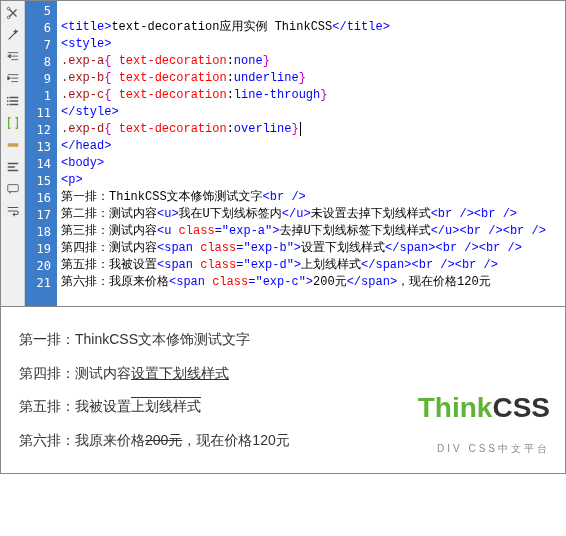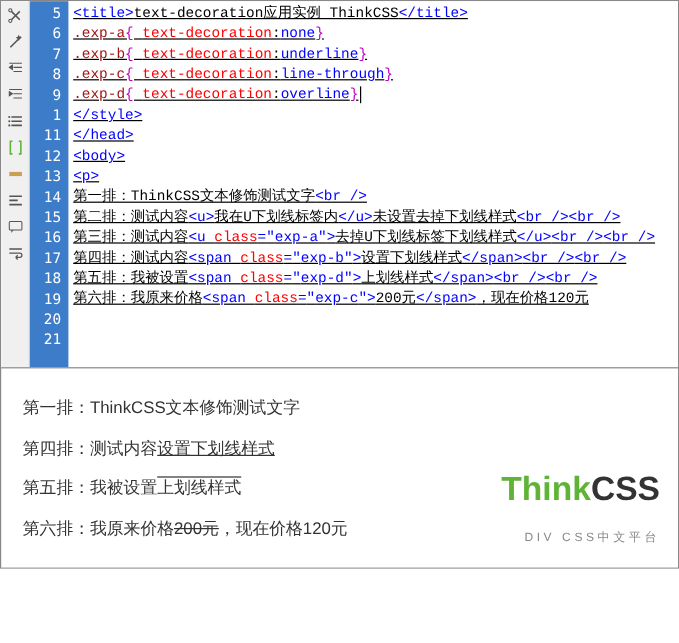--- a/index.html
+++ b/index.html
@@ -3,21 +3,21 @@
 <meta charset="utf-8">
 <style>
 * { margin: 0; padding: 0; box-sizing: border-box; }
 body { font-family: "Microsoft YaHei", "SimSun", Arial, sans-serif; font-size: 12px; background: #fff; width: 566px; }
 .container { border: 1px solid #888; }
 .editor { display: flex; background: #fff; height: 305px; }
 .toolbar { width: 24px; background: #f0f0f0; border-right: 1px solid #ccc; display: flex; flex-direction: column; align-items: center; gap: 6px; padding-top: 4px; }
 .tool-icon { width: 16px; height: 16px; display: flex; align-items: center; justify-content: center; cursor: pointer; color: #555; }
 .tool-icon svg { width: 14px; height: 14px; }
 .gutter { width: 32px; background: #3d7cc9; color: #fff; text-align: right; padding-right: 6px; font-family: Consolas, monospace; font-size: 12px; line-height: 17px; padding-top: 2px; user-select: none; }
-.code { flex: 1; font-family: Consolas, "Courier New", monospace; font-size: 12px; line-height: 17px; padding-top: 2px; padding-left: 4px; overflow: hidden; white-space: nowrap; text-decoration: underline; }
+.code { flex: 1; font-family: Consolas, "Courier New", monospace; font-size: 12px; line-height: 17px; padding-top: 18px; padding-left: 4px; overflow: hidden; white-space: nowrap; }
 .code-line { height: 17px; }
 .t-tag { color: #0000ff; }
 .t-sel { color: #a31515; }
 .t-prop { color: #ff0000; }
 .t-val { color: #0000ff; }
 .t-brace { color: #c000c0; }
 .t-text { color: #000; }
 .t-attr { color: #ff0000; }
 .t-str { color: #0000ff; }
 .preview { border-top: 1px solid #888; padding: 16px 18px; font-size: 14px; line-height: 2.4; color: #333; position: relative; }
@@ -110,25 +110,26 @@
         <div>15</div>
         <div>16</div>
         <div>17</div>
         <div>18</div>
         <div>19</div>
         <div>20</div>
         <div>21</div>
       </div>
     <div class="code">
       <div class="code-line"><span class="t-tag">&lt;title&gt;</span><span class="t-text">text-decoration应用实例 ThinkCSS</span><span class="t-tag">&lt;/title&gt;</span></div>
+      <div class="code-line"><span class="t-tag">&lt;style&gt;</span></div>
       <div class="code-line"><span class="t-sel">.exp-a</span><span class="t-brace">{ </span><span class="t-prop">text-decoration</span><span class="t-text">:</span><span class="t-val">none</span><span class="t-brace">}</span></div>
       <div class="code-line"><span class="t-sel">.exp-b</span><span class="t-brace">{ </span><span class="t-prop">text-decoration</span><span class="t-text">:</span><span class="t-val">underline</span><span class="t-brace">}</span></div>
       <div class="code-line"><span class="t-sel">.exp-c</span><span class="t-brace">{ </span><span class="t-prop">text-decoration</span><span class="t-text">:</span><span class="t-val">line-through</span><span class="t-brace">}</span></div>
+      <div class="code-line"><span class="t-tag">&lt;/style&gt;</span></div>
       <div class="code-line"><span class="t-sel">.exp-d</span><span class="t-brace">{ </span><span class="t-prop">text-decoration</span><span class="t-text">:</span><span class="t-val">overline</span><span class="t-brace">}</span><span class="cursor"></span></div>
-      <div class="code-line"><span class="t-tag">&lt;/style&gt;</span></div>
       <div class="code-line"><span class="t-tag">&lt;/head&gt;</span></div>
       <div class="code-line"><span class="t-tag">&lt;body&gt;</span></div>
       <div class="code-line"><span class="t-tag">&lt;p&gt;</span></div>
       <div class="code-line"><span class="t-text">第一排：ThinkCSS文本修饰测试文字</span><span class="t-tag">&lt;br /&gt;</span></div>
       <div class="code-line"><span class="t-text">第二排：测试内容</span><span class="t-tag">&lt;u&gt;</span><span class="t-text">我在U下划线标签内</span><span class="t-tag">&lt;/u&gt;</span><span class="t-text">未设置去掉下划线样式</span><span class="t-tag">&lt;br /&gt;</span><span class="t-tag">&lt;br /&gt;</span></div>
       <div class="code-line"><span class="t-text">第三排：测试内容</span><span class="t-tag">&lt;u </span><span class="t-attr">class</span><span class="t-tag">=</span><span class="t-str">"</span><span class="t-str">exp-a</span><span class="t-str">"</span><span class="t-tag">&gt;</span><span class="t-text">去掉U下划线标签下划线样式</span><span class="t-tag">&lt;/u&gt;</span><span class="t-tag">&lt;br /&gt;</span><span class="t-tag">&lt;br /&gt;</span></div>
       <div class="code-line"><span class="t-text">第四排：测试内容</span><span class="t-tag">&lt;span </span><span class="t-attr">class</span><span class="t-tag">=</span><span class="t-str">"</span><span class="t-str">exp-b</span><span class="t-str">"</span><span class="t-tag">&gt;</span><span class="t-text">设置下划线样式</span><span class="t-tag">&lt;/span&gt;</span><span class="t-tag">&lt;br /&gt;</span><span class="t-tag">&lt;br /&gt;</span></div>
       <div class="code-line"><span class="t-text">第五排：我被设置</span><span class="t-tag">&lt;span </span><span class="t-attr">class</span><span class="t-tag">=</span><span class="t-str">"</span><span class="t-str">exp-d</span><span class="t-str">"</span><span class="t-tag">&gt;</span><span class="t-text">上划线样式</span><span class="t-tag">&lt;/span&gt;</span><span class="t-tag">&lt;br /&gt;</span><span class="t-tag">&lt;br /&gt;</span></div>
       <div class="code-line"><span class="t-text">第六排：我原来价格</span><span class="t-tag">&lt;span </span><span class="t-attr">class</span><span class="t-tag">=</span><span class="t-str">"</span><span class="t-str">exp-c</span><span class="t-str">"</span><span class="t-tag">&gt;</span><span class="t-text">200元</span><span class="t-tag">&lt;/span&gt;</span><span class="t-text">，现在价格120元</span></div>
       <div class="code-line"></div>

